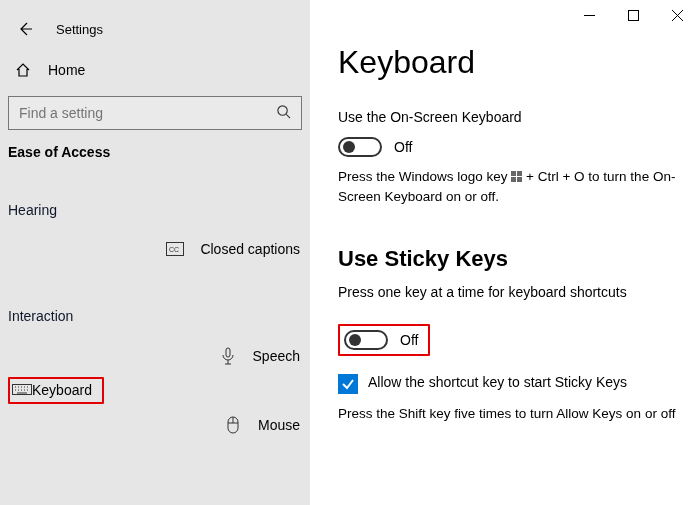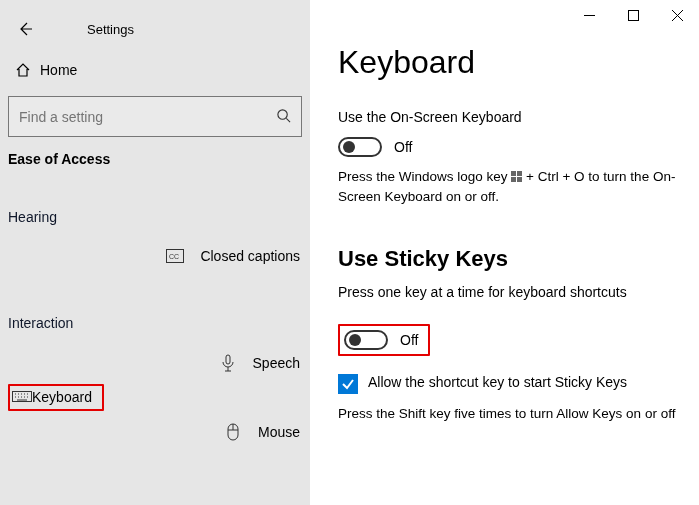--- a/index.html
+++ b/index.html
@@ -23,21 +23,20 @@
   .main {
     flex: 1;
     background: #fff;
     padding: 0 16px 0 28px;
     position: relative;
   }
   .titlebar {
     display: flex;
     align-items: center;
     height: 38px;
-    gap: 31px;
   }
   .back-btn {
     width: 34px; height: 34px;
     display: flex; align-items: center; justify-content: center;
     cursor: pointer;
   }
   .title {
     font-size: 13px;
     margin-left: 14px;
   }
@@ -52,26 +51,26 @@
     cursor: pointer;
   }
   .home-row {
     display: flex;
     align-items: center;
     padding: 10px 4px;
     margin-top: 4px;
     cursor: pointer;
   }
   .home-row .ico { width: 22px; display:flex; justify-content:center;}
-  .home-row .lbl { margin-left: 6px; font-size: 14px;}
+  .home-row .lbl { margin-left: 14px; font-size: 14px;}
   .search {
     margin: 8px 0 14px 0;
     border: 1px solid #777;
     background: #eaeaea;
-    height: 41px;
+    height: 34px;
     display: flex;
     align-items: center;
     padding: 16px 10px;
   }
   .search-input {
     flex: 1;
     background: transparent;
     border: none;
     outline: none;
     font-size: 14px;

